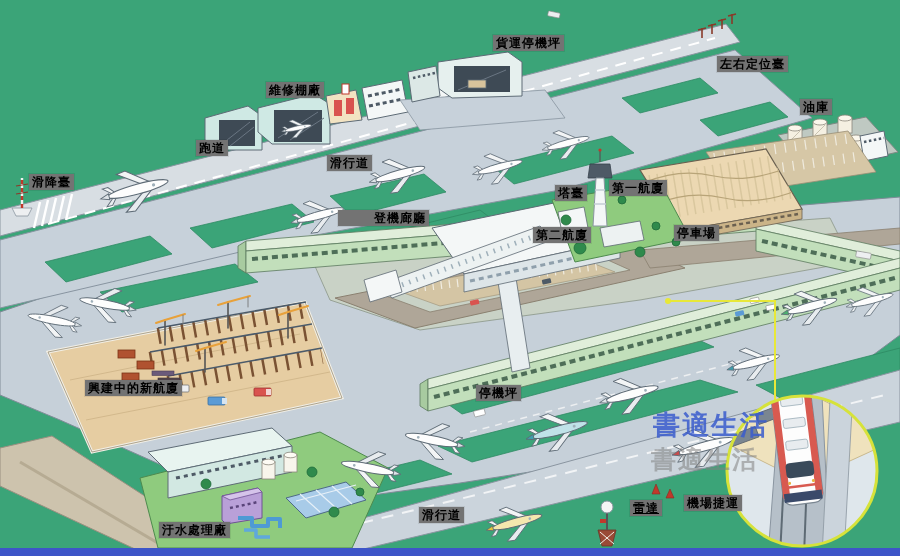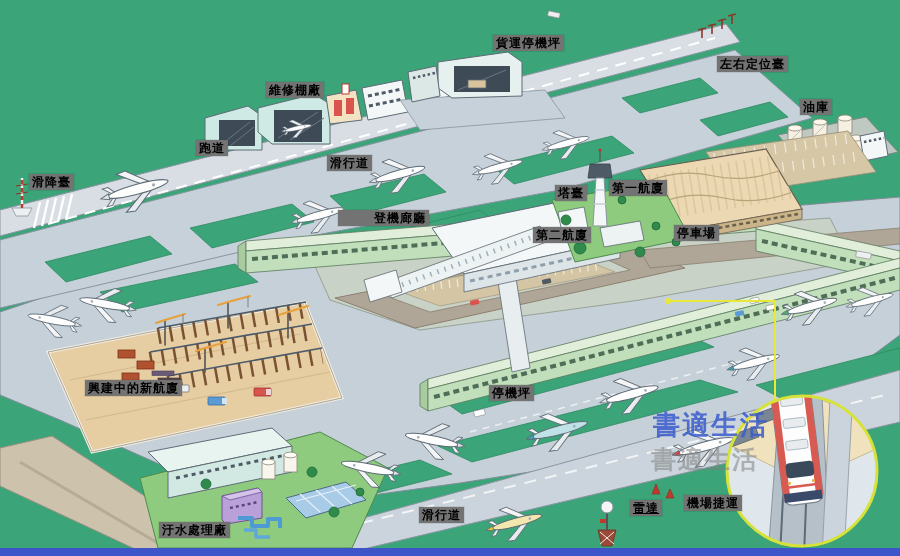--- a/index.html
+++ b/index.html
@@ -418,21 +418,21 @@
 <div class="tag" style="left:800px;top:99px;">油庫</div>
 <div class="tag" style="left:196px;top:140px;">跑道</div>
 <div class="tag" style="left:327px;top:155px;">滑行道</div>
 <div class="tag" style="left:29px;top:174px;">滑降臺</div>
 <div class="tag" style="left:609px;top:164px;margin-top:16px;">第一航廈</div>
 <div class="tag" style="left:555px;top:185px;">塔臺</div>
 <div class="tag" style="left:338px;top:210px;padding-left:36px;">登機廊廳</div>
 <div class="tag" style="left:485px;top:227px;margin-left:48px;">第二航廈</div>
 <div class="tag" style="left:674px;top:225px;">停車場</div>
 <div class="tag" style="left:85px;top:380px;">興建中的新航廈</div>
-<div class="tag" style="left:489px;top:385px;">停機坪</div>
+<div class="tag" style="left:476px;top:385px;">停機坪</div>
 <div class="tag" style="left:159px;top:522px;">汙水處理廠</div>
 <div class="tag" style="left:419px;top:507px;">滑行道</div>
 <div class="tag" style="left:630px;top:500px;text-decoration:underline;">雷達</div>
 <div class="tag" style="left:684px;top:495px;">機場捷運</div>
 
 <div id="wm-blue" class="wm">書適生活</div>
 <div id="wm-gray" class="wm">書適生活</div>
 
 <div id="bottom-bar"></div>
 

